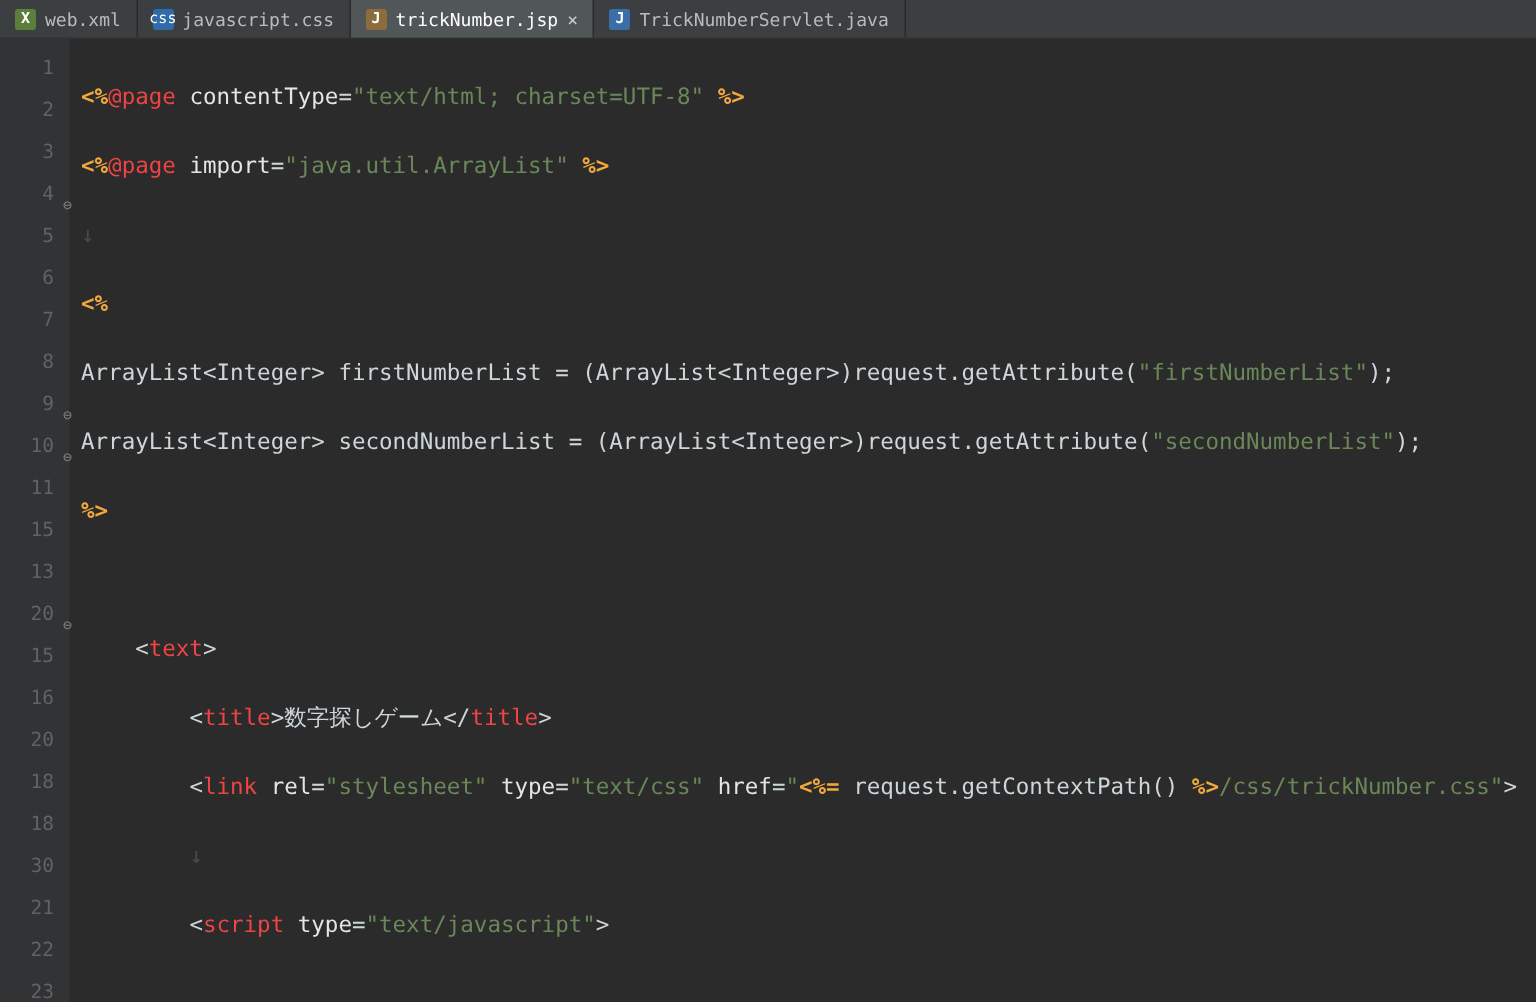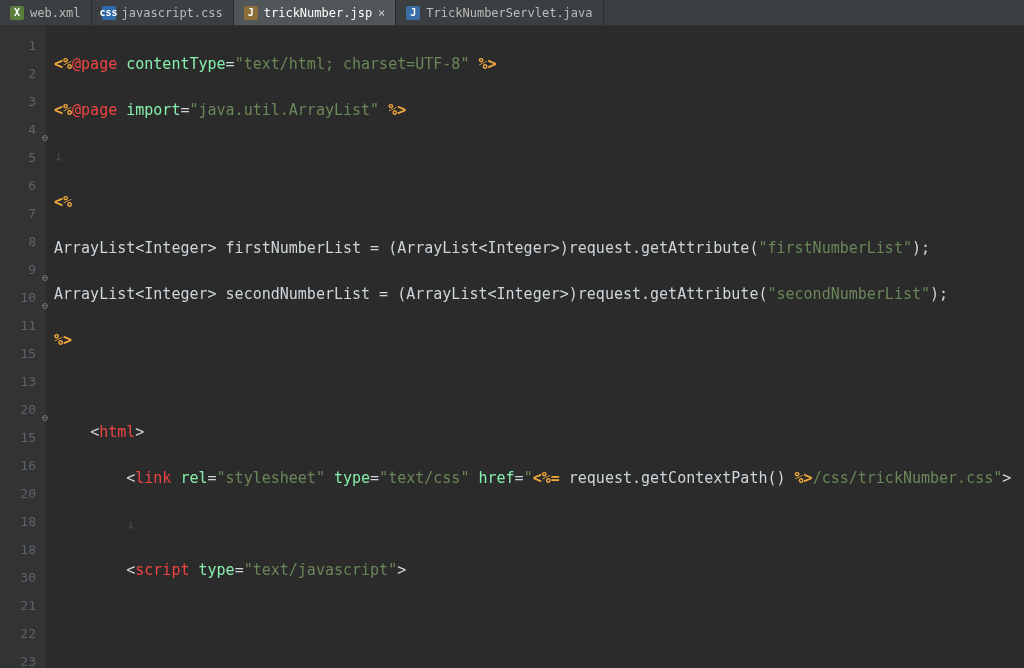--- a/index.html
+++ b/index.html
@@ -34,21 +34,21 @@
     }
     .tab-icon {
       width: 14px;
       height: 14px;
       display: inline-flex;
       align-items: center;
       justify-content: center;
       font-size: 10px;
     }
     .icon-xml { background:#5c7e3d; color:#fff; border-radius:2px; font-weight:bold; }
-    .icon-css { background:#2f6ba8; color:#fff; border-radius:2px; font-weight:bold; }
+    .icon-css { background:#2f6ba8; color:#fff; border-radius:2px; font-weight:normal; }
     .icon-jsp { background:#8a6d3b; color:#fff; border-radius:2px; font-weight:bold; }
     .icon-java { background:#3b6ea8; color:#fff; border-radius:2px; font-weight:bold; }
     .close-x { font-size: 12px; color: #ccc; }
     .editor {
       display: flex;
       height: calc(100% - 26px);
     }
     .gutter {
       width: 46px;
       background: #313335;
@@ -78,21 +78,21 @@
       flex: 1;
       padding-top: 6px;
       padding-left: 8px;
       white-space: pre;
       font-size: 15px;
     }
     .line {
       height: 28px;
       line-height: 28px;
     }
-    .c-yellow { color: #86efac; }
+    .c-yellow { color: #e5e5e5; }
     .c-cyan   { color: #ef4444; }
     .c-green  { color: #6a8759; }
     .c-white  { color: #cdd6db; }
     .c-scriptlet { color: #f1a83d; font-weight: bold; }
     .ws { color: #4a4a4a; }
   </style>
 </head>
 <body>
 
 <div class="tabs">
@@ -144,21 +144,22 @@
 
   <div class="code">
 <div class="line"><span class="c-scriptlet">&lt;%</span><span class="c-cyan">@page</span><span class="c-white"> </span><span class="c-yellow">contentType</span><span class="c-white">=</span><span class="c-green">"text/html; charset=UTF-8"</span><span class="c-white"> </span><span class="c-scriptlet">%&gt;</span></div>
 <div class="line"><span class="c-scriptlet">&lt;%</span><span class="c-cyan">@page</span><span class="c-white"> </span><span class="c-yellow">import</span><span class="c-white">=</span><span class="c-green">"java.util.ArrayList"</span><span class="c-white"> </span><span class="c-scriptlet">%&gt;</span></div>
 <div class="line"><span class="ws">↓</span></div>
 <div class="line"><span class="c-scriptlet">&lt;%</span></div>
 <div class="line"><span class="c-white">ArrayList</span><span class="c-white">&lt;</span><span class="c-white">Integer</span><span class="c-white">&gt;</span><span class="c-white"> firstNumberList = (</span><span class="c-white">ArrayList</span><span class="c-white">&lt;</span><span class="c-white">Integer</span><span class="c-white">&gt;</span><span class="c-white">)request.getAttribute(</span><span class="c-green">"firstNumberList"</span><span class="c-white">);</span></div>
 <div class="line"><span class="c-white">ArrayList</span><span class="c-white">&lt;</span><span class="c-white">Integer</span><span class="c-white">&gt;</span><span class="c-white"> secondNumberList = (</span><span class="c-white">ArrayList</span><span class="c-white">&lt;</span><span class="c-white">Integer</span><span class="c-white">&gt;</span><span class="c-white">)request.getAttribute(</span><span class="c-green">"secondNumberList"</span><span class="c-white">);</span></div>
 <div class="line"><span class="c-scriptlet">%&gt;</span></div>
 <div class="line"></div>
-<div class="line">    <span class="c-white">&lt;</span><span class="c-cyan">html</span><span class="c-white">&gt;</span></div>
+<div class="line">    <span class="c-white">&lt;</span><span class="c-cyan">text</span><span class="c-white">&gt;</span></div>
+<div class="line">        <span class="c-white">&lt;</span><span class="c-cyan">title</span><span class="c-white">&gt;</span><span class="c-white">数字探しゲーム</span><span class="c-white">&lt;/</span><span class="c-cyan">title</span><span class="c-white">&gt;</span></div>
 <div class="line">        <span class="c-white">&lt;</span><span class="c-cyan">link</span><span class="c-white"> </span><span class="c-yellow">rel</span><span class="c-white">=</span><span class="c-green">"stylesheet"</span><span class="c-white"> </span><span class="c-yellow">type</span><span class="c-white">=</span><span class="c-green">"text/css"</span><span class="c-white"> </span><span class="c-yellow">href</span><span class="c-white">=</span><span class="c-green">"</span><span class="c-scriptlet">&lt;%=</span><span class="c-white"> request.getContextPath() </span><span class="c-scriptlet">%&gt;</span><span class="c-green">/css/trickNumber.css"</span><span class="c-white">&gt;</span></div>
 <div class="line">        <span class="ws">↓</span></div>
 <div class="line">        <span class="c-white">&lt;</span><span class="c-cyan">script</span><span class="c-white"> </span><span class="c-yellow">type</span><span class="c-white">=</span><span class="c-green">"text/javascript"</span><span class="c-white">&gt;</span></div>
 
 
 
 
 
 
 

